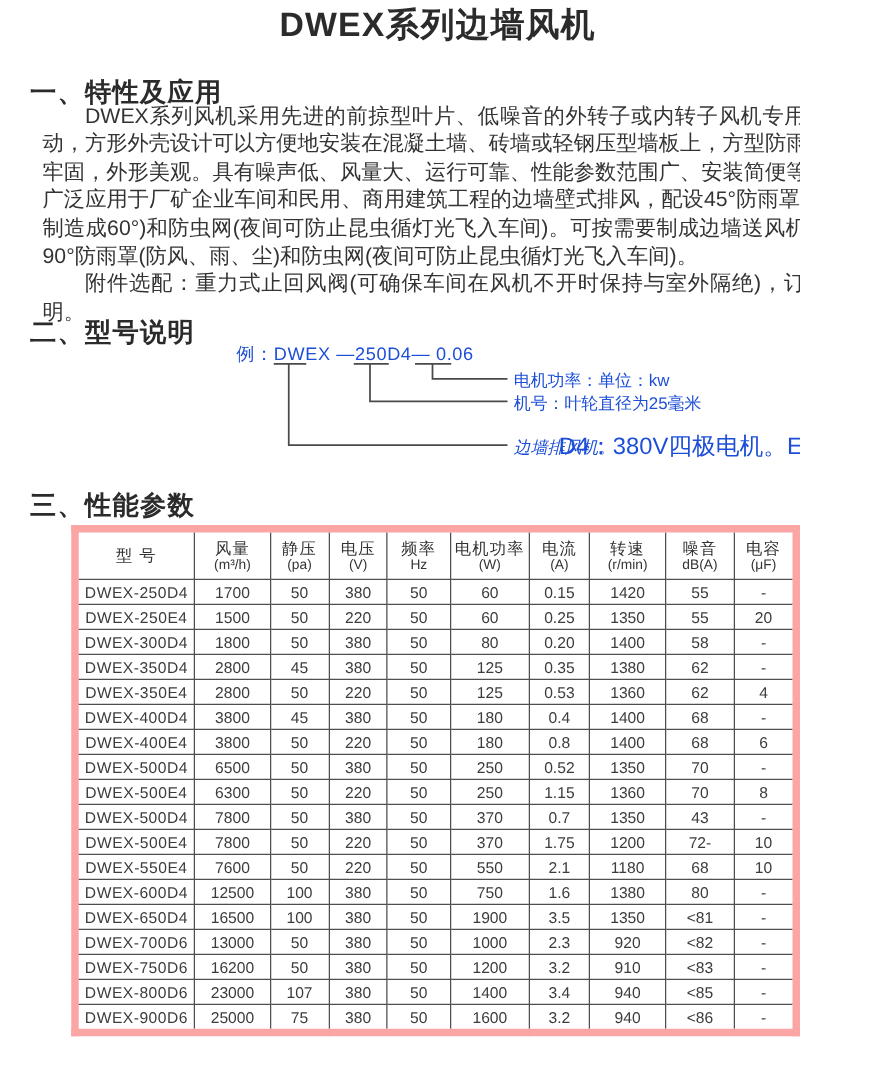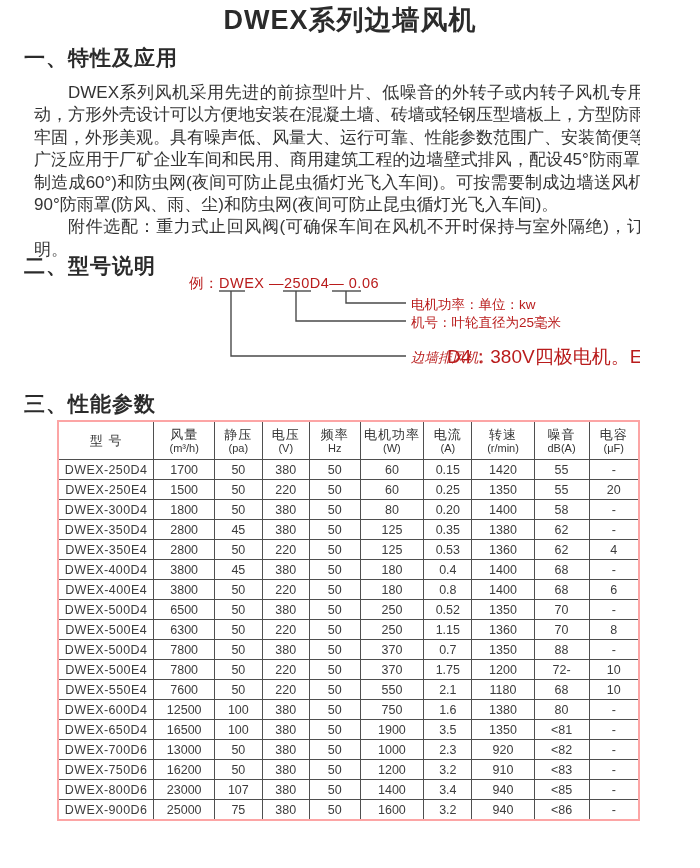--- a/index.html
+++ b/index.html
@@ -3,39 +3,39 @@
 <meta charset="utf-8">
 <style>
   html,body{margin:0;padding:0;background:#ffffff;}
   body{width:700px;height:868px;font-family:"Liberation Sans",sans-serif;color:#2f2f2f;}
   .page{position:relative;width:640px;height:868px;background:#fff;overflow:hidden;}
 
   .doc-title{position:absolute;top:2px;left:0;width:700px;text-align:center;
     font-size:27px;font-weight:bold;letter-spacing:1px;color:#2b2b2b;}
 
   .sec-heading{position:absolute;left:24px;font-size:21px;font-weight:bold;color:#2b2b2b;letter-spacing:1px;}
-  .h-features{top:44px;}
+  .h-features{top:60px;}
   .h-model{top:252px;}
   .h-perf{top:390px;}
 
   .para-block{position:absolute;top:82px;left:34px;width:663px;
     font-size:17px;line-height:22.4px;text-align:justify;color:#333;}
   .para-block p{margin:0;text-indent:2em;}
 
   .diagram{position:absolute;top:270px;left:0;width:700px;height:118px;}
   .diagram svg{position:absolute;top:0;left:0;}
-  .dg-text{position:absolute;white-space:nowrap;color:#b91c1c;}
+  .dg-text{position:absolute;white-space:nowrap;color:#1d4ed8;}
   .dg-example{left:189px;top:4px;font-size:14.5px;letter-spacing:0.5px;}
   .dg-power{left:411px;top:26px;font-size:13.5px;}
   .dg-size{left:411px;top:44px;font-size:13.5px;}
   .dg-motor{left:447px;top:74px;font-size:19px;}
   .dg-type{left:411px;top:79px;font-size:13.5px;font-style:italic;}
 
   table.perf{position:absolute;top:420px;left:57px;border-collapse:collapse;table-layout:fixed;
-    border:2px solid #fca5a5;}
+    border:6px solid #fca5a5;}
   table.perf th,table.perf td{border:1px solid #4f4f4f;text-align:center;vertical-align:middle;
     padding:0;overflow:hidden;white-space:nowrap;}
   table.perf th{height:37px;font-weight:normal;color:#333;}
   table.perf td{height:19px;font-size:12.5px;color:#3c3c3c;}
   .h-name{font-size:13px;line-height:14px;letter-spacing:1px;}
   .h-unit{font-size:11px;line-height:12px;letter-spacing:0;}
   td.model-cell{letter-spacing:0.4px;margin-top:26px;}
   td.dash-cell{color:#a6a6a6;}
 </style>
 </head>
@@ -241,21 +241,21 @@
         </tr>
         <tr>
           <td class="model-cell">DWEX-500D4</td>
           <td class="">7800</td>
           <td class="">50</td>
           <td class="">380</td>
           <td class="">50</td>
           <td class="">370</td>
           <td class="">0.7</td>
           <td class="">1350</td>
-          <td class="">88</td>
+          <td class="">43</td>
           <td class=" dash-cell">-</td>
         </tr>
         <tr>
           <td class="model-cell">DWEX-500E4</td>
           <td class="">7800</td>
           <td class="">50</td>
           <td class="">220</td>
           <td class="">50</td>
           <td class="">370</td>
           <td class="">1.75</td>

